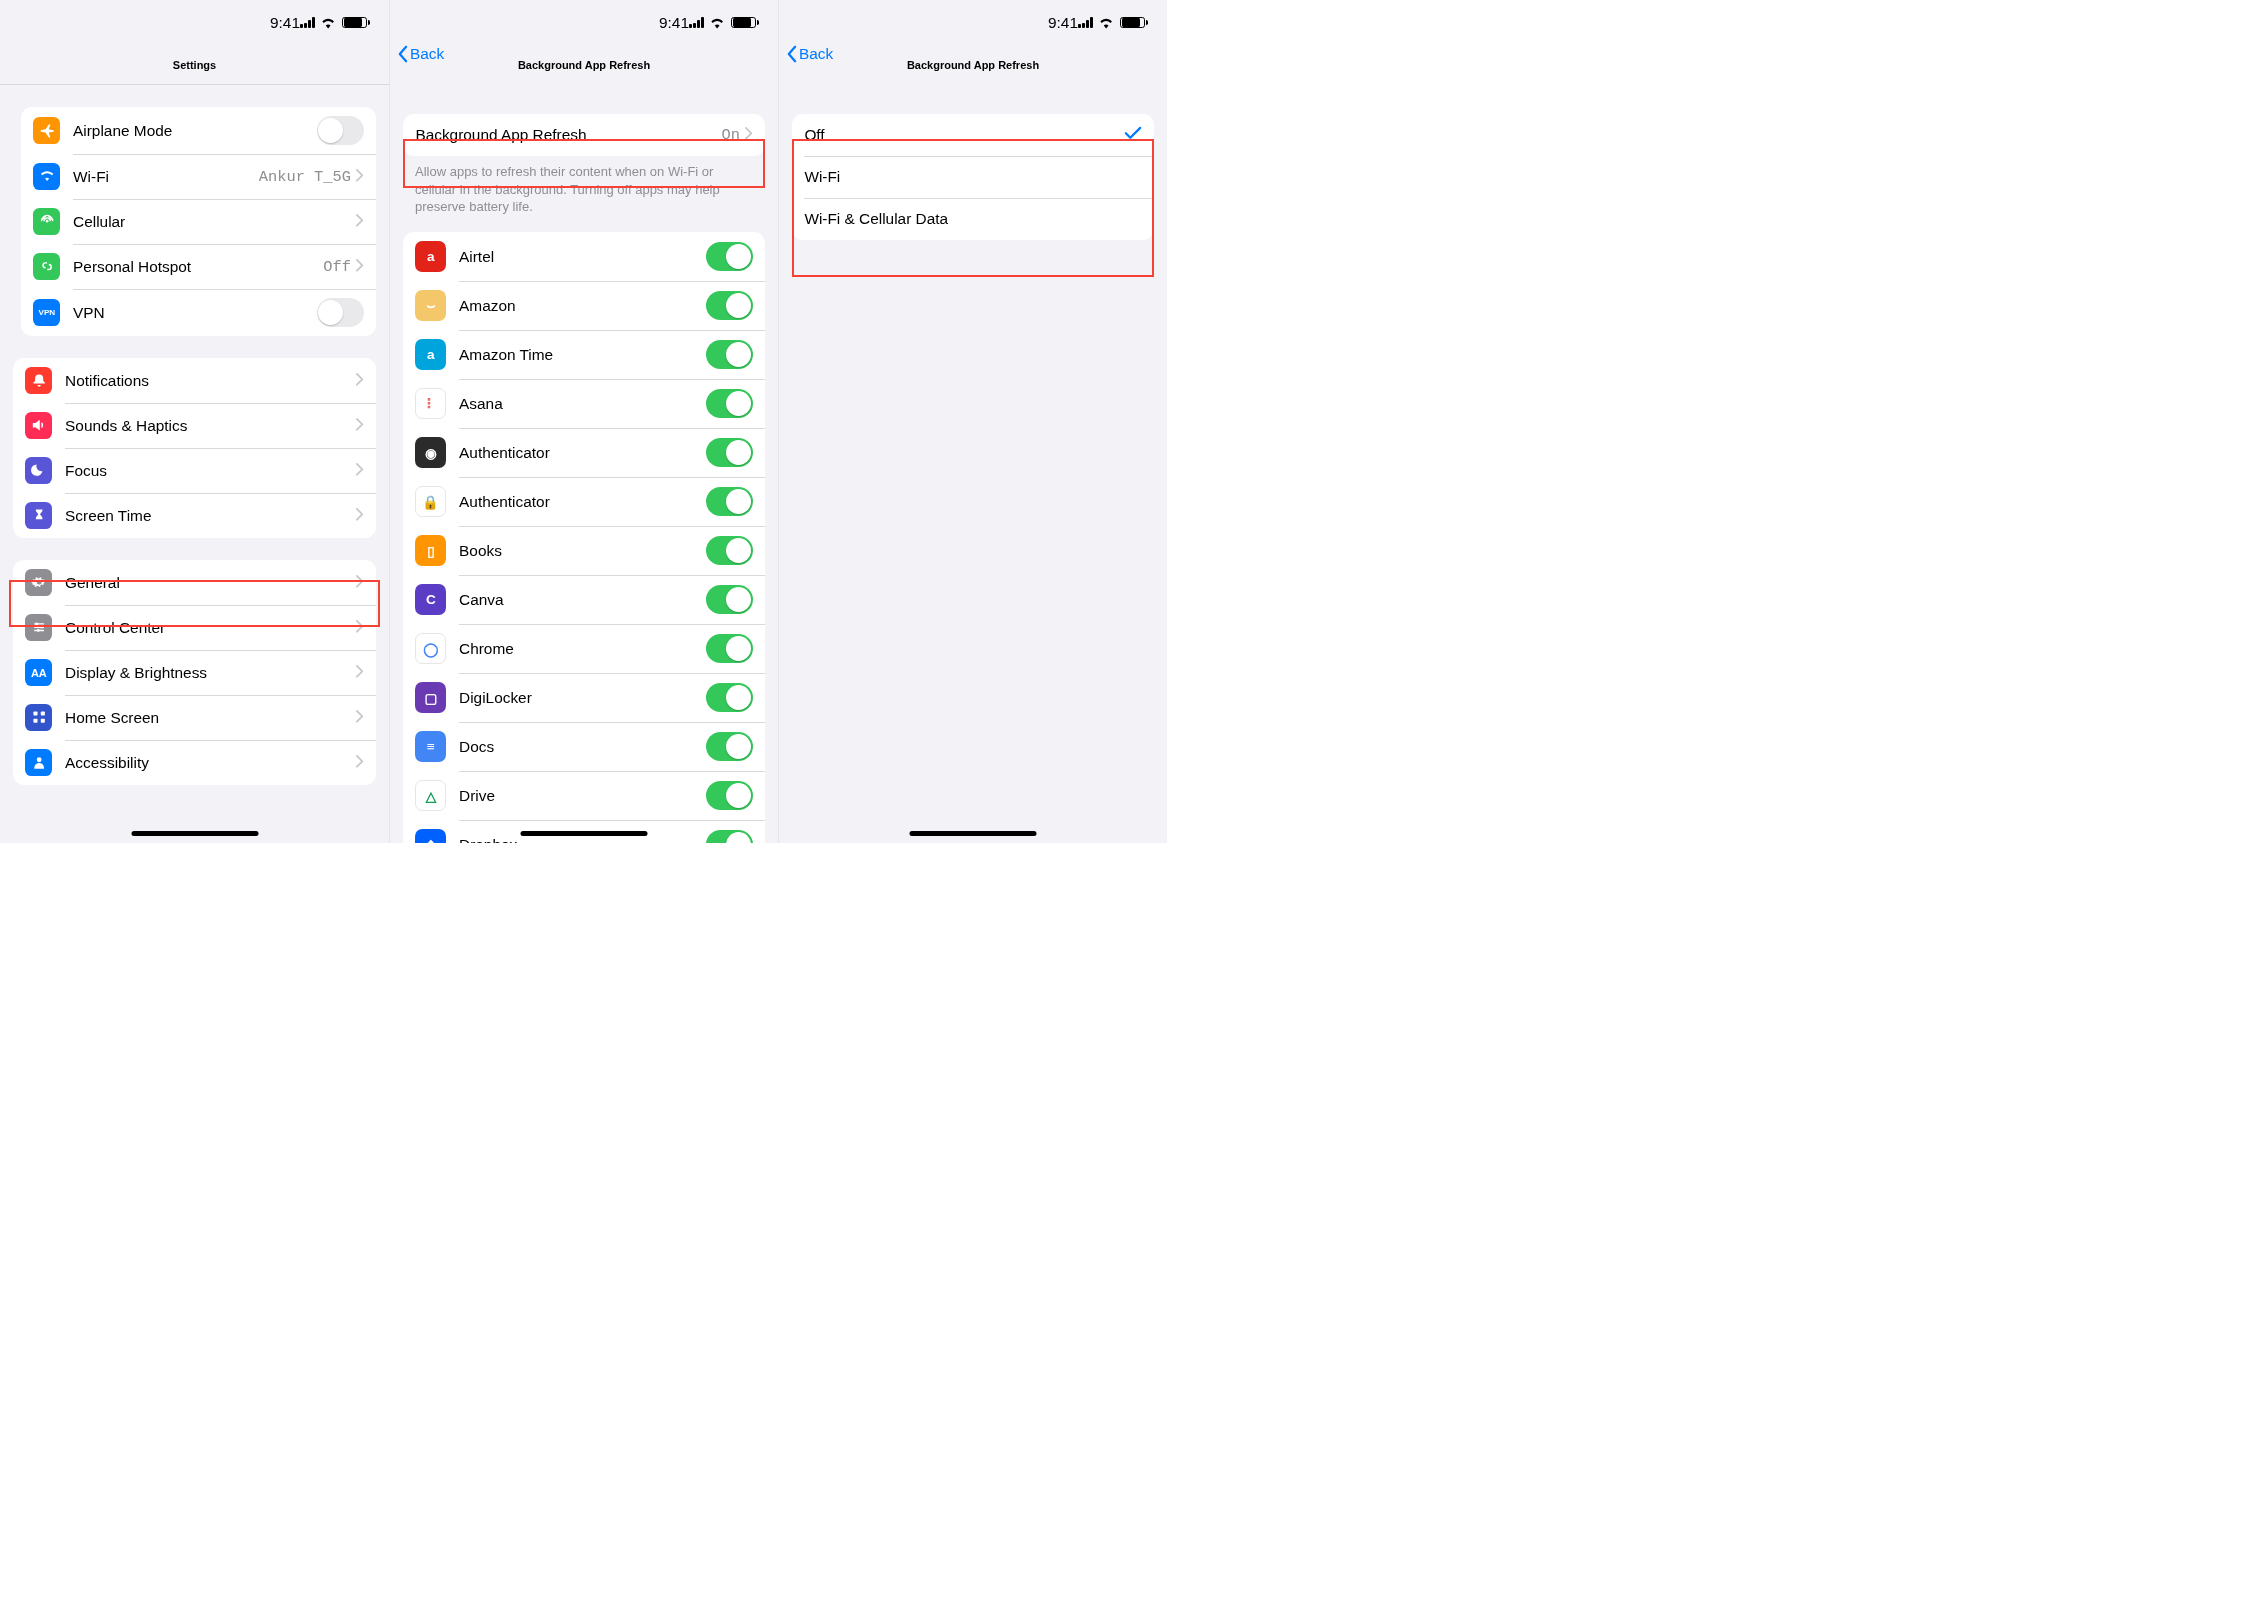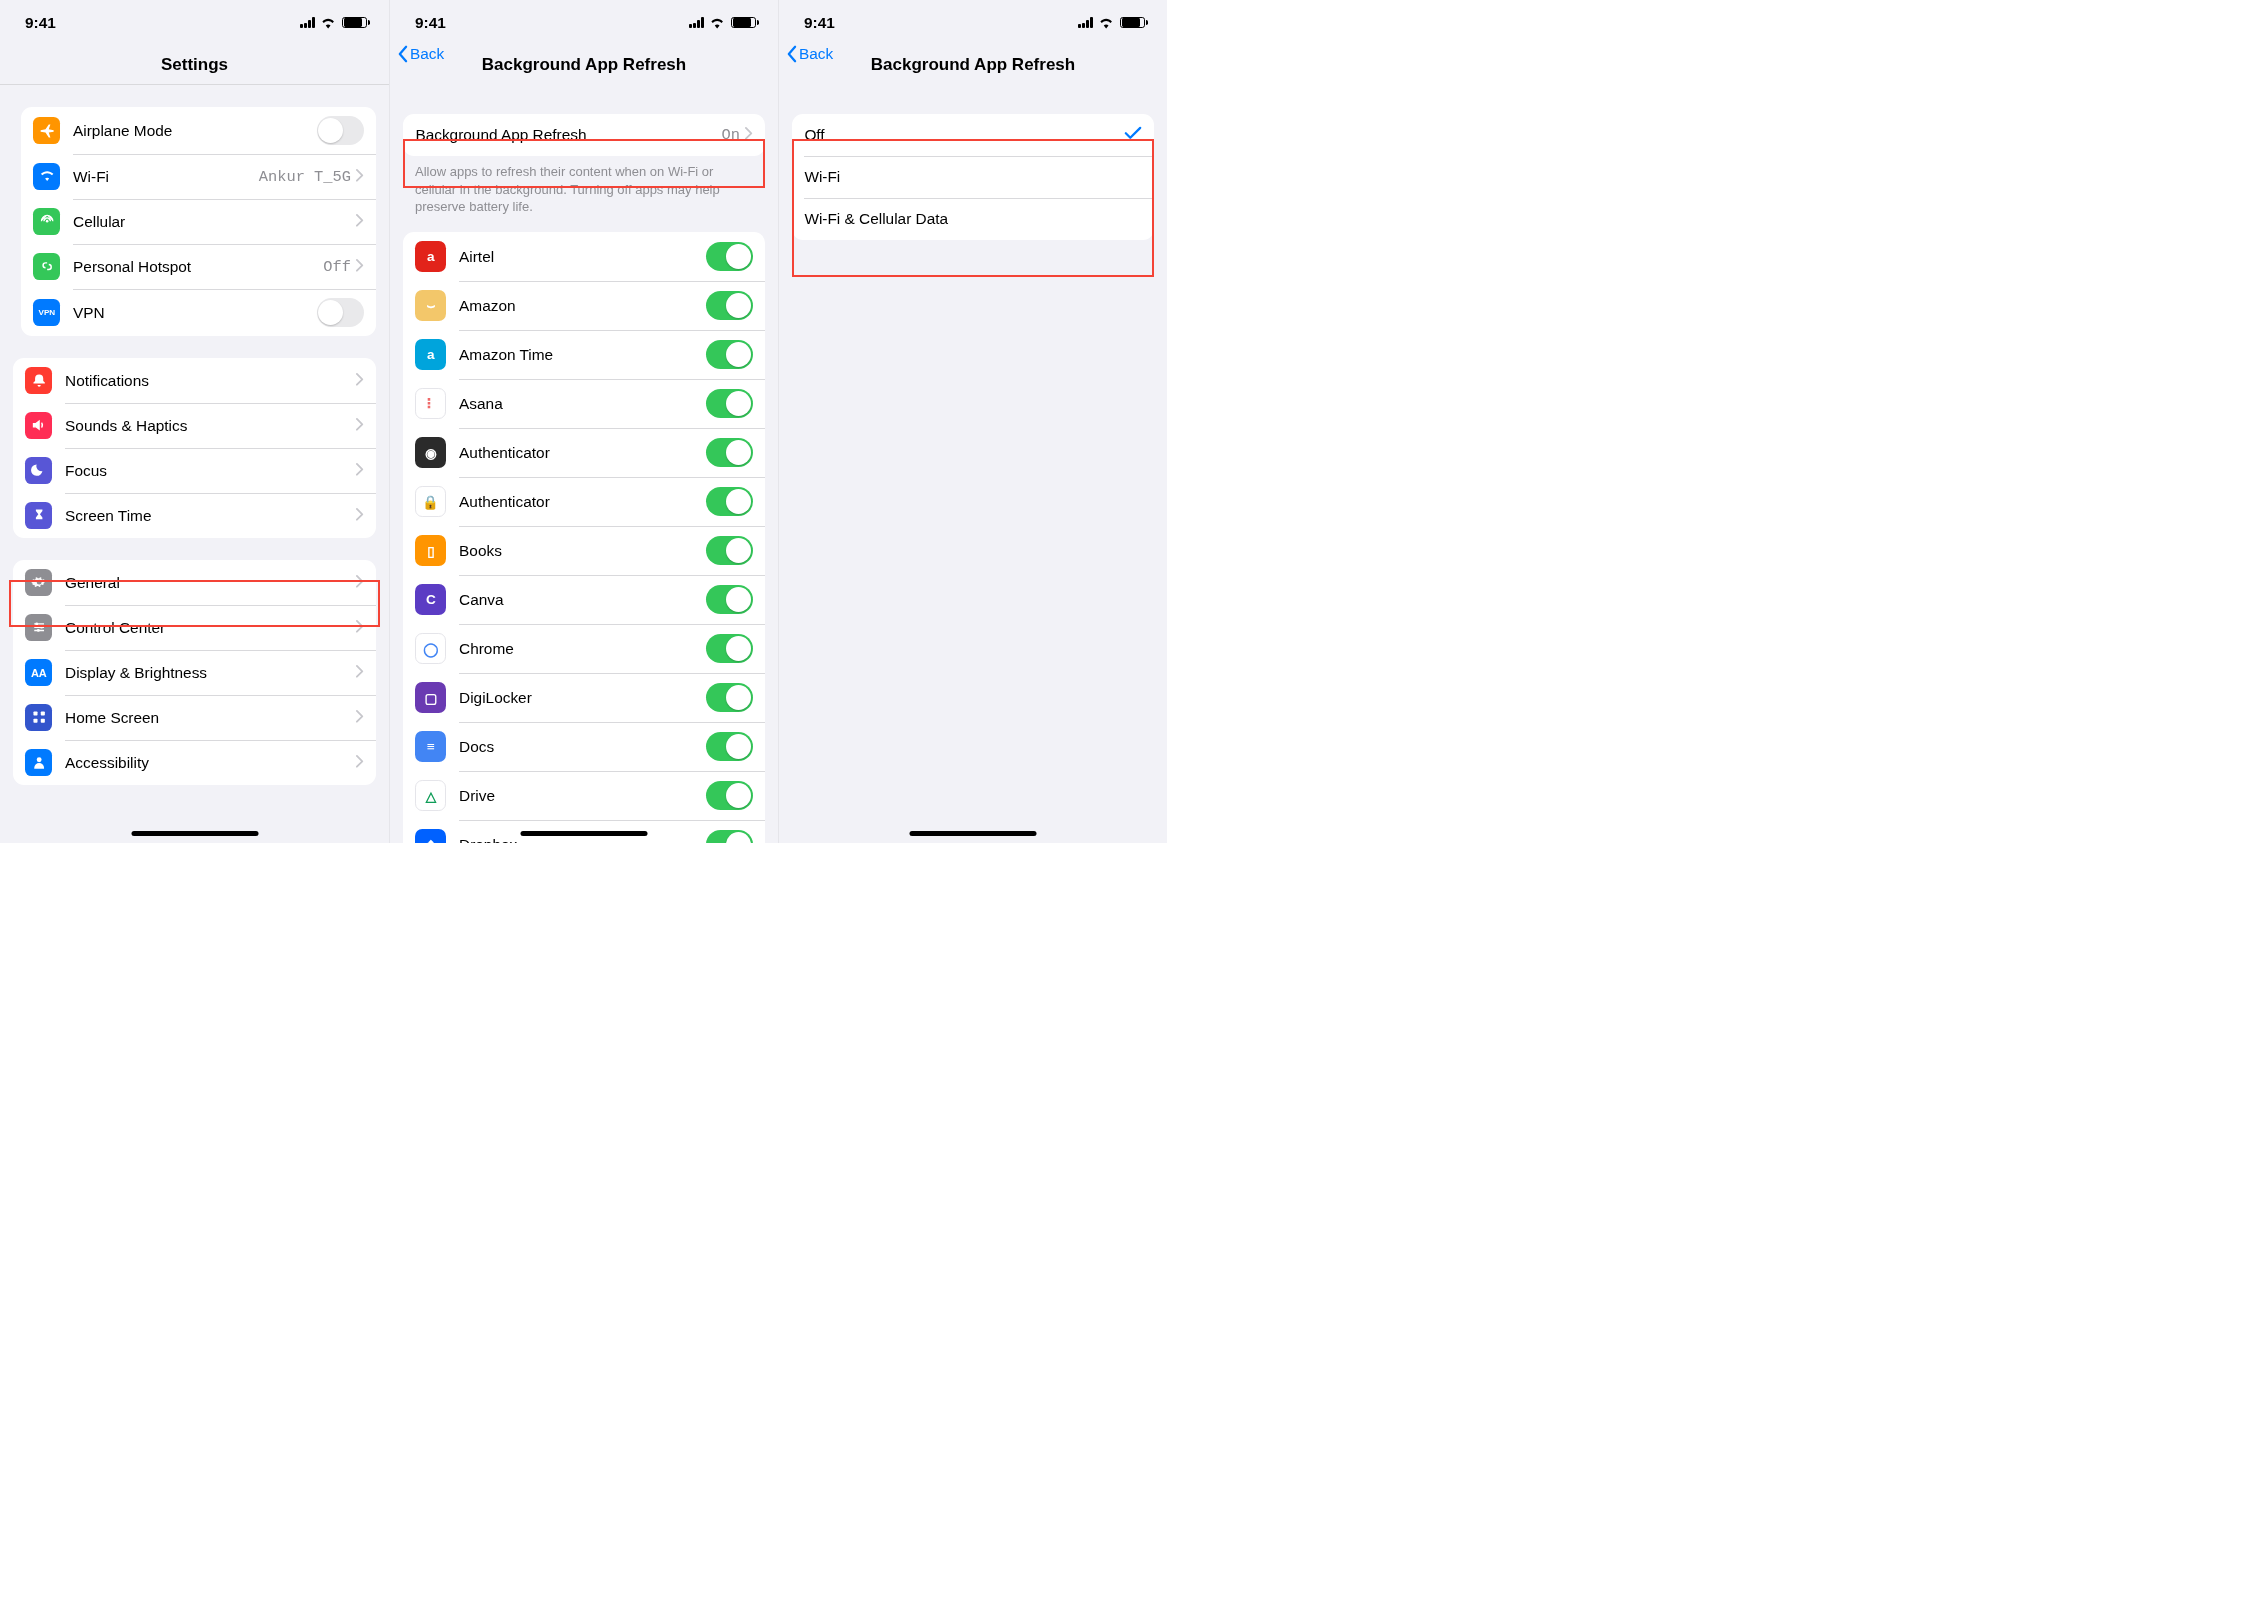--- a/index.html
+++ b/index.html
@@ -33,24 +33,24 @@
     position: relative;
     overflow: hidden;
     border-left: 0.9px solid #e5e5ea;
   }
   .phone:first-child { border-left: none; }
   
   .status {
     height: 45px;
     display: flex;
     align-items: center;
-    justify-content: space-between;
+    justify-content: flex-end;
     padding: 0 22px 0 25px;
     font-size: 15.4px;
-    font-weight: 700;
+    font-weight: 400;
     color: #000;
   }
   .status .right { display: flex; align-items: center; gap: 5.4px; }
   .sig { display: flex; align-items: flex-end; gap: 1.4px; height: 11px; }
   .sig span { width: 2.7px; background: #000; border-radius: 0.9px; }
   .sig span:nth-child(1){height:3.6px}
   .sig span:nth-child(2){height:5.4px}
   .sig span:nth-child(3){height:8.1px}
   .sig span:nth-child(4){height:11px}
   .wifi { width:16.3px; height:12.7px; }
@@ -62,21 +62,21 @@
     height: 40px;
     display: flex;
     align-items: center;
     justify-content: center;
     position: relative;
     padding: 0 7.2px;
     border-bottom: 0.5px solid var(--sep);
   }
   .nav.noborder { border-bottom: none; }
   .nav .title {
-    font-size: 17px;
+    font-size: 11px;
     font-weight: 600;
   }
   .nav .back {
     position: absolute;
     left: 7.2px;
     top: 0; bottom:0;
     display: flex;
     align-items: flex-start;
     color: var(--blue);
     font-size: 15.4px;

